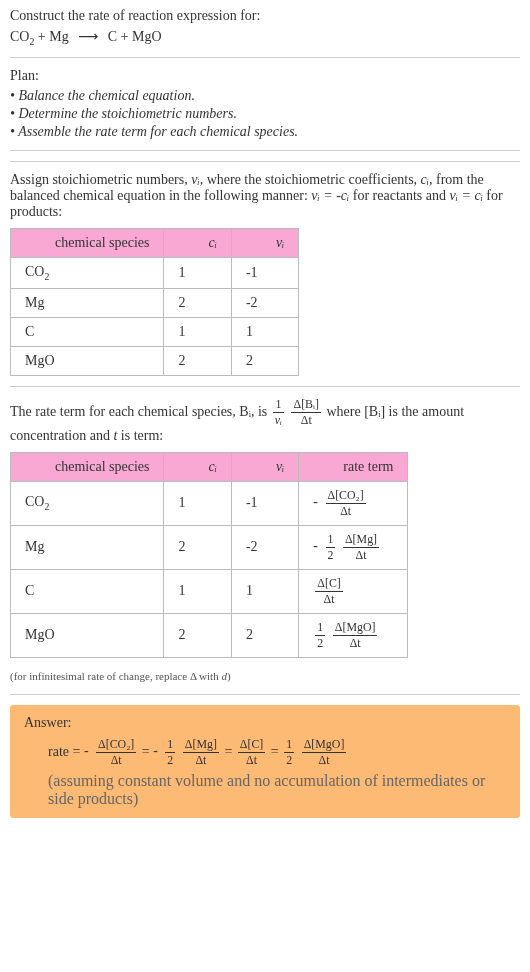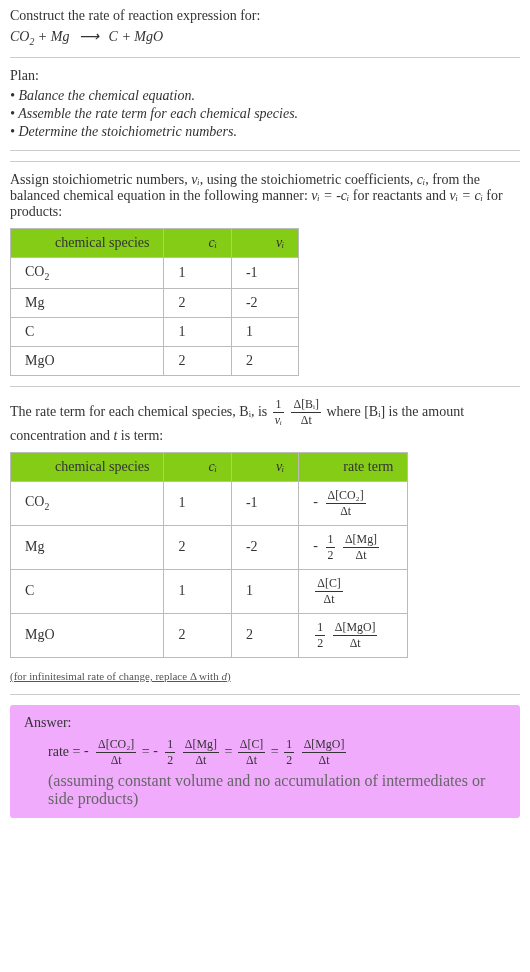--- a/index.html
+++ b/index.html
@@ -19,21 +19,20 @@
       margin-bottom: 8px;
     }
     hr {
       border: none;
       border-top: 1px solid #ccc;
       margin: 10px 0;
     }
     .equation {
       font-family: Georgia, serif;
       margin: 4px 0;
-      font-style: italic;
     }
     sub {
       font-size: 0.7em;
       vertical-align: sub;
     }
     .arrow {
       margin: 0 6px;
     }
     .plan-list {
       list-style: none;
@@ -50,21 +49,21 @@
       border-collapse: collapse;
       margin: 8px 0;
     }
     th, td {
       border: 1px solid #bbb;
       padding: 6px 14px;
       text-align: left;
       font-weight: normal;
     }
     th {
-      background: #84cc16;
+      background: #f9a8d4;
       padding-left: 44px;
     }
     .frac {
       display: inline-block;
       vertical-align: middle;
       text-align: center;
       font-size: 0.85em;
       margin: 0 2px;
     }
     .frac .num {
@@ -73,24 +72,23 @@
       padding: 0 2px;
     }
     .frac .den {
       display: block;
       padding: 0 2px;
     }
     .note {
       font-size: 11px;
       color: #555;
       margin: 12px 0;
-      text-decoration: underline;
     }
     .answer-box {
-      background: #f0abfc;
+      background: #fdba74;
       padding: 10px 14px;
       border-radius: 3px;
       margin-top: 8px;
     }
     .answer-box .answer-label {
       margin-bottom: 6px;
     }
     .answer-box .rate-line {
       margin-left: 24px;
       margin-bottom: 4px;
@@ -112,35 +110,35 @@
     CO<sub>2</sub> + Mg <span class="arrow">⟶</span> C + MgO
   </div>
 </div>
 
 <hr>
 
 <div class="section">
   <div>Plan:</div>
   <ul class="plan-list">
     <li>Balance the chemical equation.</li>
+    <li>Determine the stoichiometric numbers.</li>
     <li>Assemble the rate term for each chemical species.</li>
-    <li>Determine the stoichiometric numbers.</li>
   </ul>
 </div>
 
 <hr>
 
 <div class="section">
 </div>
 
 <hr>
 
 <div class="section">
   <div>
-    <span>Assign stoichiometric numbers, </span><span class="italic">νᵢ</span><span>, using the stoichiometric coefficients, </span><span class="italic">cᵢ</span><span>, from the balanced chemical equation in the following manner: </span><span class="italic">νᵢ = -cᵢ</span><span> for reactants and </span><span class="italic">νᵢ = cᵢ</span><span> for products:</span>
+    <span>Assign stoichiometric numbers, </span><span class="italic">νᵢ</span><span>, where the stoichiometric coefficients, </span><span class="italic">cᵢ</span><span>, from the balanced chemical equation in the following manner: </span><span class="italic">νᵢ = -cᵢ</span><span> for reactants and </span><span class="italic">νᵢ = cᵢ</span><span> for products:</span>
   </div>
   <table>
     <tbody>
         <tr>
       <th>chemical species</th>
       <th class="italic">cᵢ</th>
       <th class="italic">νᵢ</th>
     </tr>
     <tr>
       <td>CO<sub>2</sub></td>

